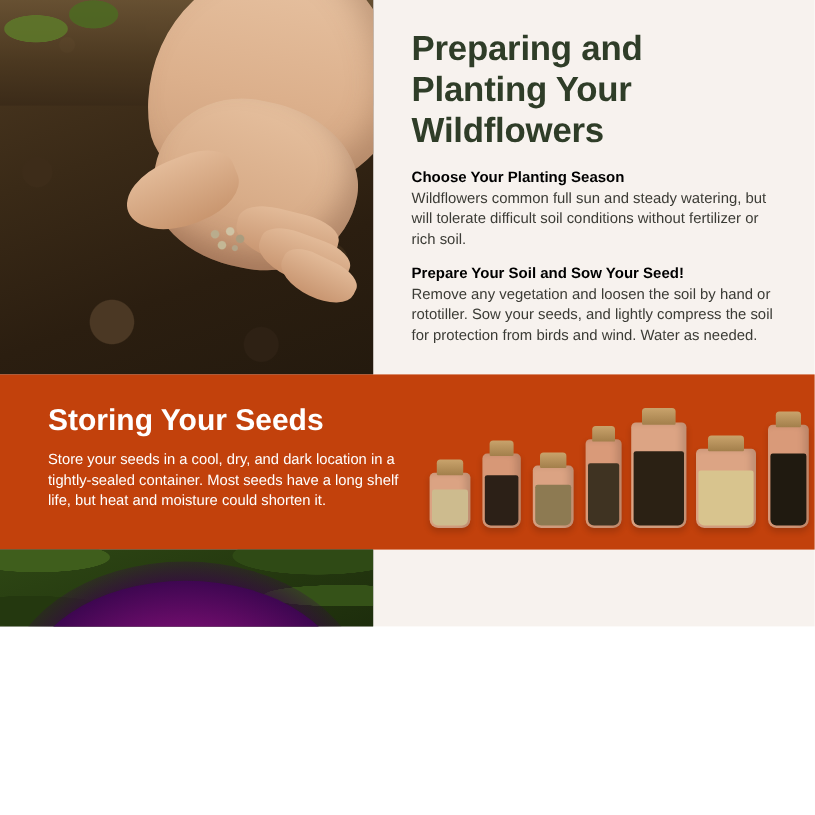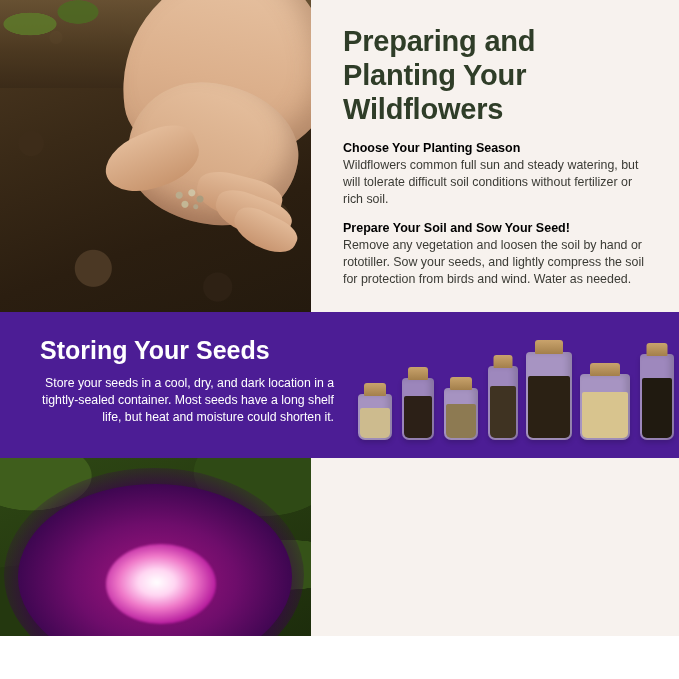--- a/index.html
+++ b/index.html
@@ -8,21 +8,21 @@
   }
   body {
     width: 679px;
     height: 679px;
     font-family: "Liberation Sans", sans-serif;
     background: #ffffff;
     overflow: hidden;
   }
   .page {
     width: 679px;
-    height: 636px;
+    height: 522px;
     position: relative;
     display: flex;
     flex-direction: column;
   }
 
   
   .sec1 {
     display: flex;
     height: 312px;
     background: #f7f2ee;
@@ -131,42 +131,41 @@
   .body {
     color: #3b3b35;
     font-size: 12.4px;
     line-height: 1.38;
     margin: 0;
   }
 
   
   .sec2 {
     height: 146px;
-    background: #4c1d95;
+    background: #c2410c;
     display: flex;
     position: relative;
     overflow: hidden;
   }
   .sec2-text {
     width: 348px;
     padding: 18px 14px 10px 40px;
     box-sizing: border-box;
   }
   .h-white {
     color: #ffffff;
     font-size: 25px;
     font-weight: bold;
     margin: 6px 0 10px 0;
   }
   .body-white {
     color: #ffffff;
     font-size: 12.3px;
     line-height: 1.4;
     margin: 0;
-    text-align: right;
   }
   .jars {
     flex: 1;
     position: relative;
   }
   .jar {
     position: absolute;
     bottom: 18px;
     border-radius: 4px 4px 7px 7px;
     box-shadow: inset -4px 0 6px rgba(0,0,0,.14), 0 3px 5px rgba(0,0,0,.16);

